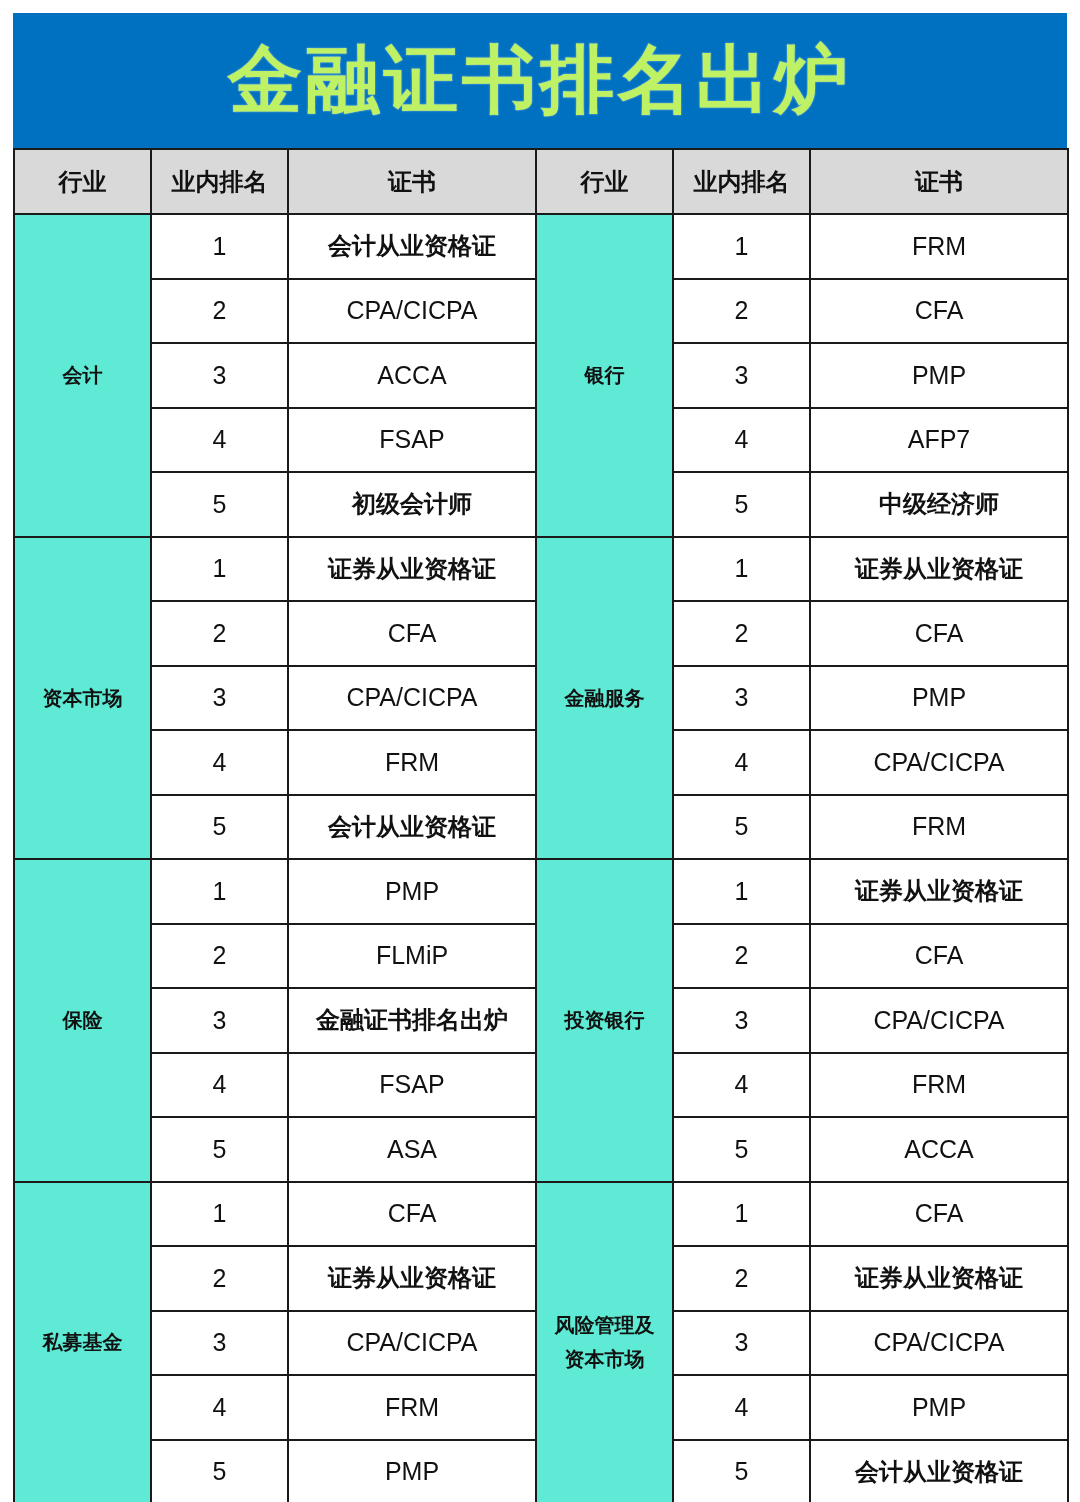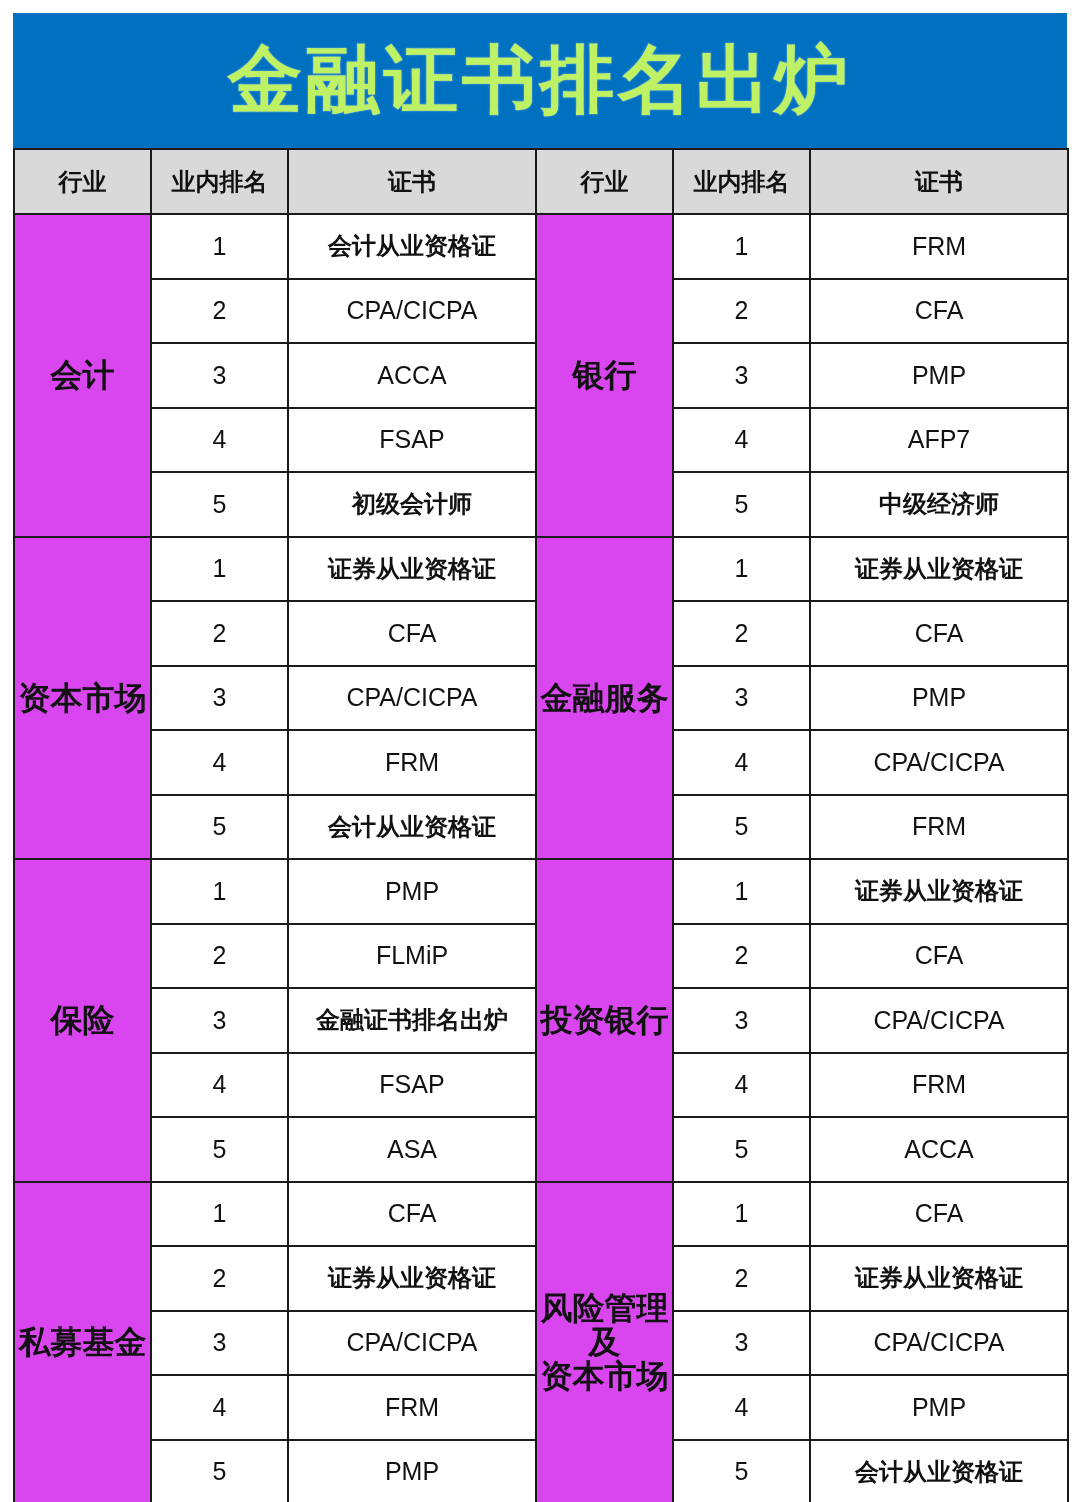--- a/index.html
+++ b/index.html
@@ -8,21 +8,21 @@
   .banner { position: absolute; left: 13px; top: 13px; width: 1054px; height: 136px;
             background: #0070c0; display: flex; align-items: center; justify-content: center; }
   .banner-title { color: #bef264; font-size: 74px; font-weight: bold; letter-spacing: 4px;
                   text-shadow: 0 0 2px rgba(255,255,255,0.6); }
   table.rank { position: absolute; left: 13px; top: 148px; width: 1054px;
                border-collapse: collapse; table-layout: fixed; }
   table.rank th, table.rank td { border: 2px solid #1a1a1a; text-align: center; vertical-align: middle;
                padding: 0; color: #111; }
   table.rank th { background: #d9d9d9; height: 63px; font-size: 24px; font-weight: bold; }
   table.rank td { height: 62.5px; font-size: 25px; font-family: "Liberation Sans", sans-serif; background: #fff; }
-  table.rank td.industry { background: #d946ef; font-weight: bold; font-size: 32px;
+  table.rank td.industry { background: #5eead4; font-weight: bold; font-size: 20px;
                font-family: "DejaVu Sans", sans-serif; line-height: 34px; }
   table.rank td.cjk { font-weight: bold; font-size: 24px; font-family: "DejaVu Sans", sans-serif; border-radius: 23px; }
   table.rank tr.last td { border-bottom: none; }
 </style>
 </head>
 <body>
 
 <div class="banner">
   <div class="banner-title">金融证书排名出炉</div>
 </div>

